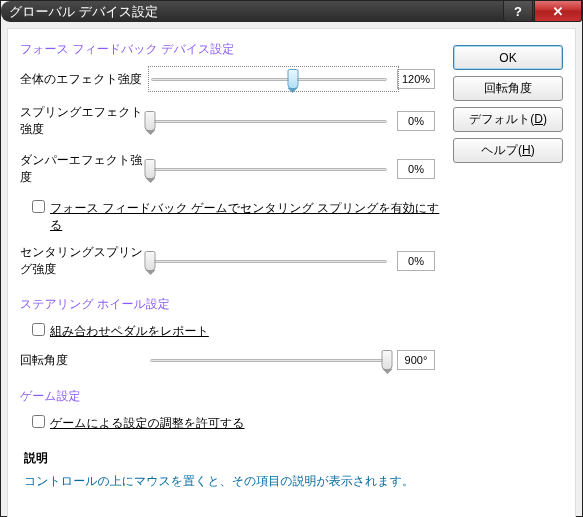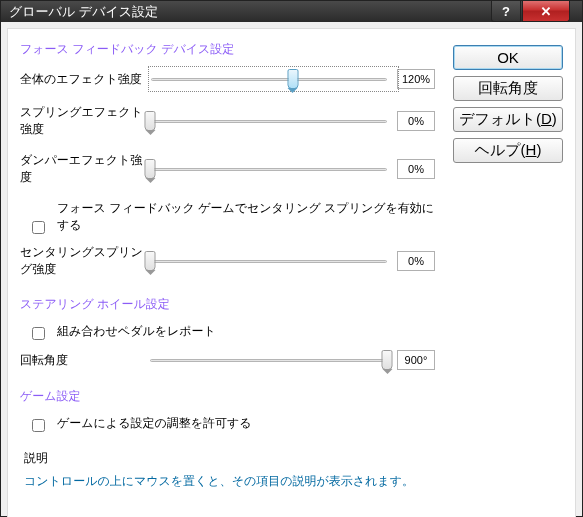--- a/index.html
+++ b/index.html
@@ -1,55 +1,55 @@
 <!DOCTYPE html>
 <html><head>
 <meta charset="utf-8">
 <style>
 * { box-sizing: border-box; margin: 0; padding: 0; }
 body { font-family: "MS UI Gothic", "Meiryo", sans-serif; font-size: 12px; background: #fff; }
 
 .window { width: 583px; height: 517px; background: #f0f0f0; border: 1px solid #222; display: flex; flex-direction: column; }
 
-.titlebar { height: 30px; background: linear-gradient(to bottom, #4a4a4a 0%, #3a3a3a 50%, #2a2a2a 100%); display: flex; align-items: center; padding: 0 12px 0 8px; color: #fff; font-size: 13px; }
+.titlebar { height: 30px; background: linear-gradient(to bottom, #4a4a4a 0%, #3a3a3a 50%, #2a2a2a 100%); display: flex; align-items: center; padding: 0 0 0 8px; color: #fff; font-size: 13px; border-radius: 9px; }
 .titlebar .title { flex: 1; }
 .titlebar .btn { width: 30px; height: 21px; margin-left: 1px; display: flex; align-items: center; justify-content: center; background: linear-gradient(to bottom, #555, #333); border: 1px solid #222; border-top: none; color: #fff; cursor: pointer; }
 .titlebar .help { border-bottom-left-radius: 3px; font-weight: bold; font-size: 13px; }
 .titlebar .close { width: 48px; background: linear-gradient(to bottom, #e07070, #c83030 45%, #b02020 50%, #c83030); border-bottom-right-radius: 3px; font-size: 13px; font-weight: bold; }
 
 .body { flex: 1; background: #fff; margin: 6px; padding: 12px; border: 1px solid #ddd; display: flex; gap: 12px; }
 
 .main { flex: 1; }
 .side { width: 110px; display: flex; flex-direction: column; gap: 6px; padding-top: 4px; }
 
-.wbtn { height: 25px; background: linear-gradient(to bottom, #fdfdfd, #e8e8e8); border: 1px solid #8a8a8a; border-radius: 3px; font-size: 15px; cursor: pointer; }
+.wbtn { height: 25px; background: linear-gradient(to bottom, #fdfdfd, #e8e8e8); border: 1px solid #8a8a8a; border-radius: 3px; font-size: 12px; cursor: pointer; }
 .wbtn.default { border: 1px solid #3c7fb1; box-shadow: 0 0 0 1px #a8d8f0 inset; }
 .wbtn u { text-decoration: underline; }
 
 .section { margin-bottom: 18px; }
 .section-title { color: #8b5cf6; margin-bottom: 10px; }
 
 .row { display: flex; align-items: center; margin: 0 0 14px 0; }
 .row .label { width: 130px; }
 .row .sliderwrap { flex: 1; padding-right: 10px; position: relative; }
 .row .val { width: 38px; height: 20px; border: 1px solid #b0b0b0; background: #fff; text-align: center; line-height: 18px; font-size: 11px; margin-right: 6px; }
 
 .focused { outline: 1px dotted #888; outline-offset: 1px; padding: 1px; }
 
 .slider { position: relative; height: 20px; }
 .track { position: absolute; left: 0; right: 0; top: 9px; height: 3px; background: #e5e5e5; border: 1px solid #b5b5b5; border-radius: 2px; }
 .thumb { position: absolute; top: 0; width: 11px; height: 20px; background: linear-gradient(to bottom, #eaf6fd, #b0e0f7); border: 1px solid #5a9fc4; border-radius: 2px 2px 4px 4px; transform: translateX(-50%); }
 .thumb::after { content: ""; position: absolute; bottom: -5px; left: 50%; transform: translateX(-50%); border-left: 5px solid transparent; border-right: 5px solid transparent; border-top: 5px solid #5a9fc4; }
 .thumb.plain { background: linear-gradient(to bottom, #f8f8f8, #e0e0e0); border-color: #999; }
 .thumb.plain::after { border-top-color: #999; }
 
-.chkrow { display: flex; align-items: flex-end; margin: 0 0 10px 12px; gap: 12px; }
+.chkrow { display: flex; align-items: flex-start; margin: 0 0 10px 12px; gap: 5px; text-decoration: underline; }
 input[type=checkbox] { width: 13px; height: 13px; }
 
-.desc-title { margin: 4px 0 6px 4px; }
+.desc-title { margin: 4px 0 6px 4px; font-weight: bold; }
 .desc { margin-left: 4px; color: #0369a1; }
 </style>
 </head>
 <body>
 
 <div class="window">
   <div class="titlebar">
     <div class="title">グローバル デバイス設定</div>
     <div class="btn help">?</div>
     <div class="btn close">✕</div>

